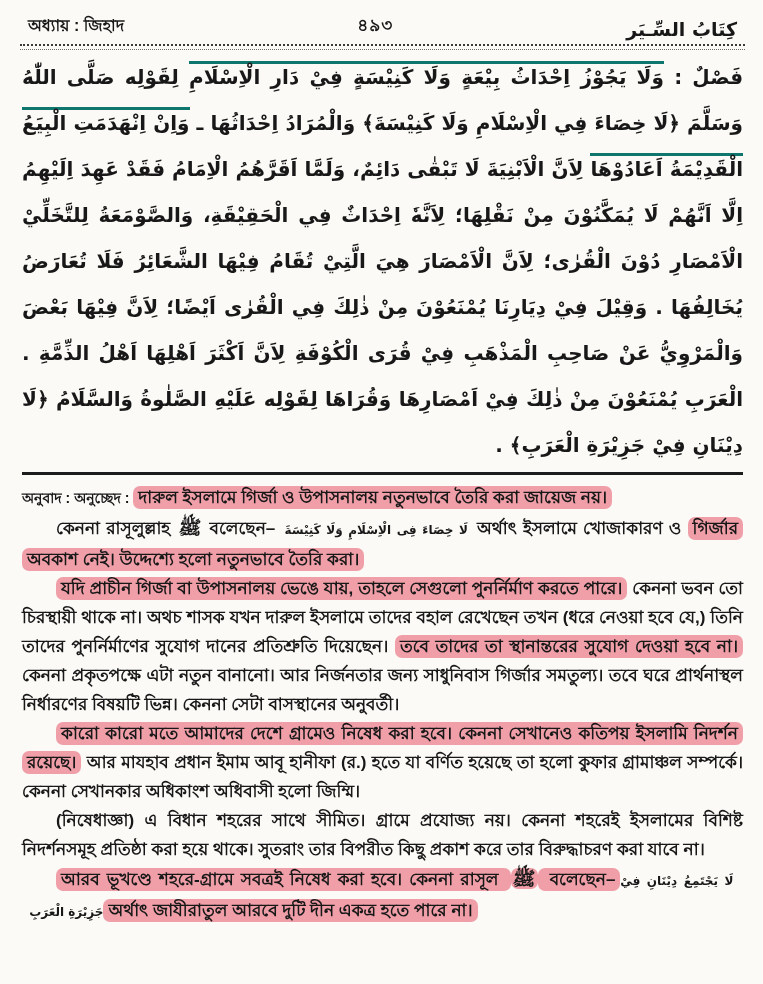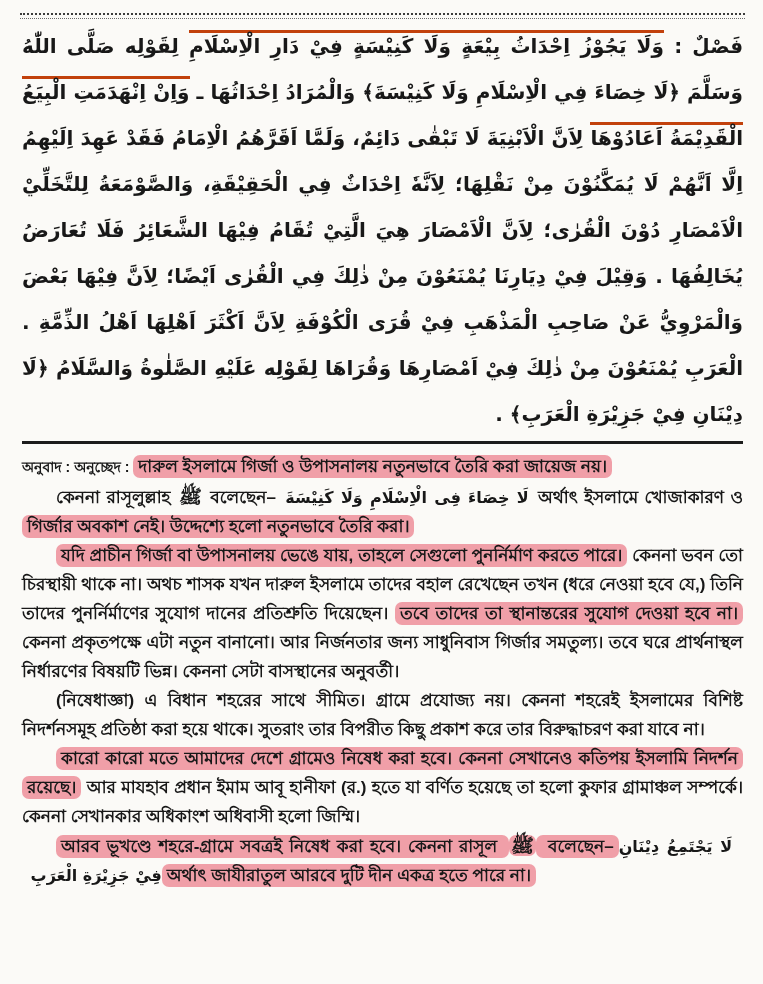--- a/index.html
+++ b/index.html
@@ -47,21 +47,21 @@
     overflow:hidden;
     text-align:justify;
     text-align-last:justify;
     direction:rtl;
     white-space:normal;
   }
   .ar-line.ar-last{
     text-align-last:right;
   }
   .ov{
-    border-top:3px solid #c2410c;
+    border-top:3px solid #0f766e;
     padding-top:1px;
   }
   .rule-solid{
     border-top:3px solid #1c1c1c;
     margin:4px 2px 6px 2px;
   }
   
   .bn-section{
     font-size:17px;
     line-height:29px;
@@ -74,37 +74,42 @@
   .bn-label{font-weight:900;font-size:14px;}
   .hl{
     background:#f09fa8;
     border-radius:7px;
     padding:2px 5px;
     -webkit-box-decoration-break:clone;
     box-decoration-break:clone;
   }
   .ar-inline{
     font-family:"DejaVu Sans",sans-serif;
-    font-size:16px;
+    font-size:12px;
     font-weight:bold;
     unicode-bidi:isolate;
     direction:rtl;
     padding:0 3px;
   }
   .sas{
     font-size:19px;
     font-weight:900;
     padding:0 2px;
   }
 </style>
 </head>
 <body>
 
 <div class="page">
 
+  <div class="header">
+    <span class="hdr-left">অধ্যায় : জিহাদ</span>
+    <span class="hdr-page">৪৯৩</span>
+    <span class="hdr-right" dir="rtl">كِتَابُ السِّـيَر</span>
+  </div>
 
   <div class="rule-dotted"></div>
 
   <div class="arabic-block">
       <div class="ar-line" dir="rtl"><span>فَصْلٌ : </span><span class="ov">وَلَا يَجُوْزُ اِحْدَاثُ بِيْعَةٍ وَلَا كَنِيْسَةٍ فِيْ دَارِ الْاِسْلَامِ</span><span> لِقَوْلِه صَلَّى اللّٰهُ عَلَيْهِ</span></div>
       <div class="ar-line" dir="rtl"><span>وَسَلَّمَ ﴿لَا خِصَاءَ فِي الْاِسْلَامِ وَلَا كَنِيْسَةَ﴾ وَالْمُرَادُ اِحْدَاثُهَا ـ </span><span class="ov">وَاِنْ اِنْهَدَمَتِ الْبِيَعُ وَالْكَنَائِسُ</span></div>
       <div class="ar-line" dir="rtl"><span class="ov">الْقَدِيْمَةُ اَعَادُوْهَا</span><span> لِاَنَّ الْاَبْنِيَةَ لَا تَبْقٰى دَائِمٌ، وَلَمَّا اَقَرَّهُمُ الْاِمَامُ فَقَدْ عَهِدَ اِلَيْهِمُ الْاِعَادَةَ</span></div>
       <div class="ar-line" dir="rtl"><span>اِلَّا اَنَّهُمْ لَا يُمَكَّنُوْنَ مِنْ نَقْلِهَا؛ لِاَنَّهٗ اِحْدَاثٌ فِي الْحَقِيْقَةِ، وَالصَّوْمَعَةُ لِلتَّخَلِّيْ فِيْهَا</span></div>
       <div class="ar-line" dir="rtl"><span>الْاَمْصَارِ دُوْنَ الْقُرٰى؛ لِاَنَّ الْاَمْصَارَ هِيَ الَّتِيْ تُقَامُ فِيْهَا الشَّعَائِرُ فَلَا تُعَارَضُ بِاِظْهَارِ مَا</span></div>
       <div class="ar-line" dir="rtl"><span>يُخَالِفُهَا . وَقِيْلَ فِيْ دِيَارِنَا يُمْنَعُوْنَ مِنْ ذٰلِكَ فِي الْقُرٰى اَيْضًا؛ لِاَنَّ فِيْهَا بَعْضَ الشَّعَائِرِ،</span></div>
@@ -112,18 +117,18 @@
       <div class="ar-line" dir="rtl"><span>الْعَرَبِ يُمْنَعُوْنَ مِنْ ذٰلِكَ فِيْ اَمْصَارِهَا وَقُرَاهَا لِقَوْلِه عَلَيْهِ الصَّلٰوةُ وَالسَّلَامُ ﴿لَا يَجْتَمِعُ</span></div>
       <div class="ar-line ar-last" dir="rtl"><span>دِيْنَانِ فِيْ جَزِيْرَةِ الْعَرَبِ﴾ .</span></div>
     </div>
 
   <div class="rule-solid"></div>
 
   <div class="bn-section">
       <p class="bn-para"><span class="bn-label">অনুবাদ : অনুচ্ছেদ : </span><span class="hl">দারুল ইসলামে গির্জা ও উপাসনালয় নতুনভাবে তৈরি করা জায়েজ নয়।</span></p>
       <p class="bn-para indent"><span class="">কেননা রাসূলুল্লাহ </span><span class="sas">ﷺ</span><span class=""> বলেছেন– </span><span dir="rtl" class="ar-inline">لَا خِصَاءَ فِى الْاِسْلَامِ وَلَا كَنِيْسَةَ</span><span class=""> অর্থাৎ ইসলামে খোজাকারণ ও </span><span class="hl">গির্জার অবকাশ নেই। উদ্দেশ্যে হলো নতুনভাবে তৈরি করা।</span></p>
       <p class="bn-para indent"><span class="hl">যদি প্রাচীন গির্জা বা উপাসনালয় ভেঙে যায়, তাহলে সেগুলো পুনর্নির্মাণ করতে পারে।</span><span class=""> কেননা ভবন তো চিরস্থায়ী থাকে না। অথচ শাসক যখন দারুল ইসলামে তাদের বহাল রেখেছেন তখন (ধরে নেওয়া হবে যে,) তিনি তাদের পুনর্নির্মাণের সুযোগ দানের প্রতিশ্রুতি দিয়েছেন। </span><span class="hl">তবে তাদের তা স্থানান্তরের সুযোগ দেওয়া হবে না।</span><span class=""> কেননা প্রকৃতপক্ষে এটা নতুন বানানো। আর নির্জনতার জন্য সাধুনিবাস গির্জার সমতুল্য। তবে ঘরে প্রার্থনাস্থল নির্ধারণের বিষয়টি ভিন্ন। কেননা সেটা বাসস্থানের অনুবর্তী।</span></p>
+      <p class="bn-para indent"><span class="hl">কারো কারো মতে আমাদের দেশে গ্রামেও নিষেধ করা হবে। কেননা সেখানেও কতিপয় ইসলামি নিদর্শন রয়েছে।</span><span class=""> আর মাযহাব প্রধান ইমাম আবূ হানীফা (র.) হতে যা বর্ণিত হয়েছে তা হলো কুফার গ্রামাঞ্চল সম্পর্কে। কেননা সেখানকার অধিকাংশ অধিবাসী হলো জিম্মি।</span></p>
       <p class="bn-para indent"><span class="">(নিষেধাজ্ঞা) এ বিধান শহরের সাথে সীমিত। গ্রামে প্রযোজ্য নয়। কেননা শহরেই ইসলামের বিশিষ্ট নিদর্শনসমূহ প্রতিষ্ঠা করা হয়ে থাকে। সুতরাং তার বিপরীত কিছু প্রকাশ করে তার বিরুদ্ধাচরণ করা যাবে না।</span></p>
-      <p class="bn-para indent"><span class="hl">কারো কারো মতে আমাদের দেশে গ্রামেও নিষেধ করা হবে। কেননা সেখানেও কতিপয় ইসলামি নিদর্শন রয়েছে।</span><span class=""> আর মাযহাব প্রধান ইমাম আবূ হানীফা (র.) হতে যা বর্ণিত হয়েছে তা হলো কুফার গ্রামাঞ্চল সম্পর্কে। কেননা সেখানকার অধিকাংশ অধিবাসী হলো জিম্মি।</span></p>
       <p class="bn-para indent"><span class="hl">আরব ভূখণ্ডে শহরে-গ্রামে সবত্রই নিষেধ করা হবে। কেননা রাসূল </span><span class="hl sas">ﷺ</span><span class="hl"> বলেছেন–</span><span dir="rtl" class="ar-inline"> لَا يَجْتَمِعُ دِيْنَانِ فِيْ جَزِيْرَةِ الْعَرَبِ </span><span class="hl">অর্থাৎ জাযীরাতুল আরবে দুটি দীন একত্র হতে পারে না।</span></p>
     </div>
 
 </div>
 
 </body></html>

